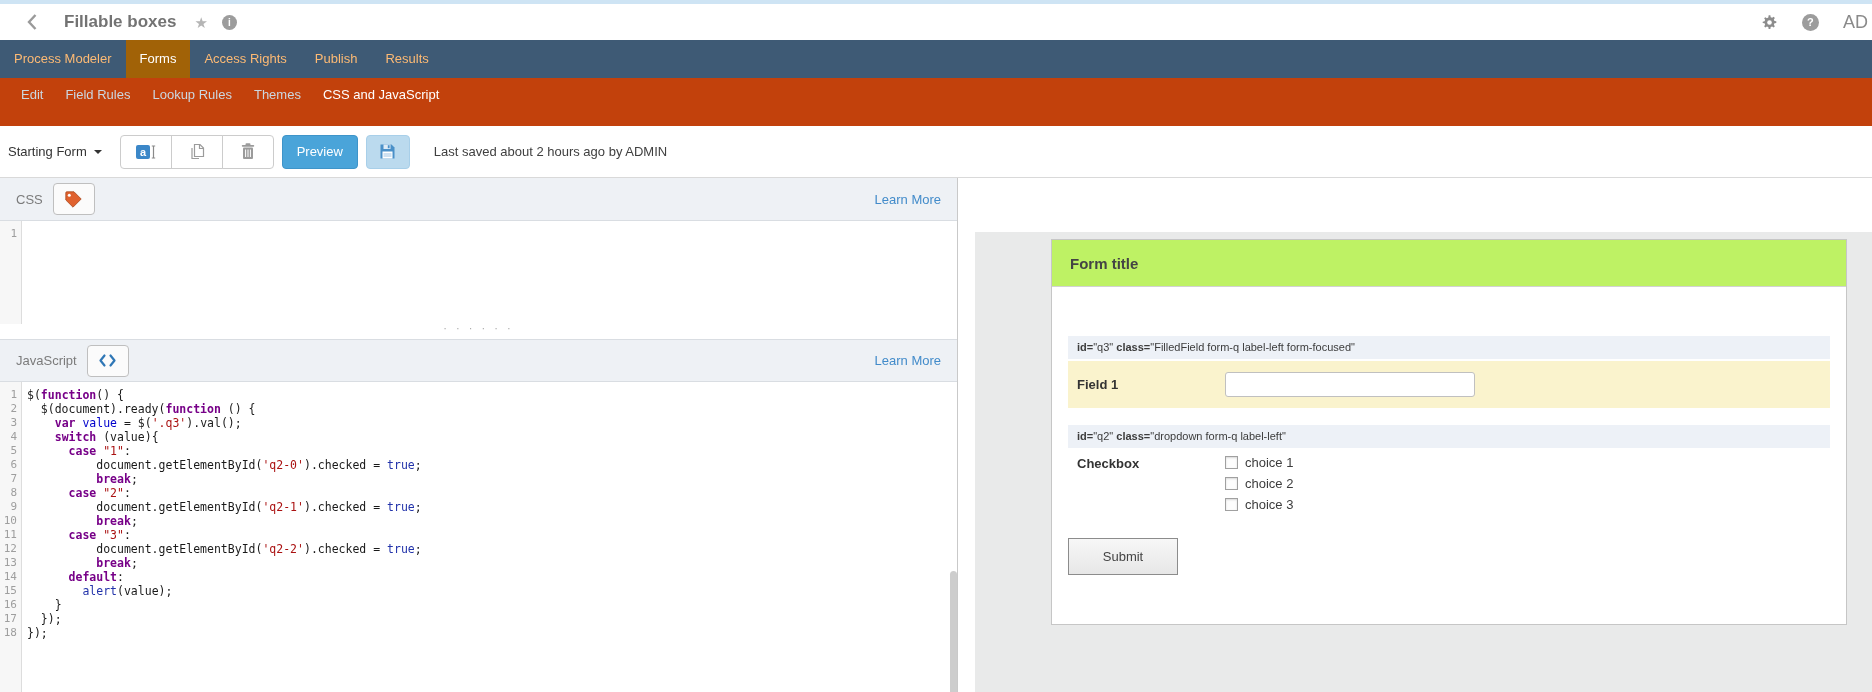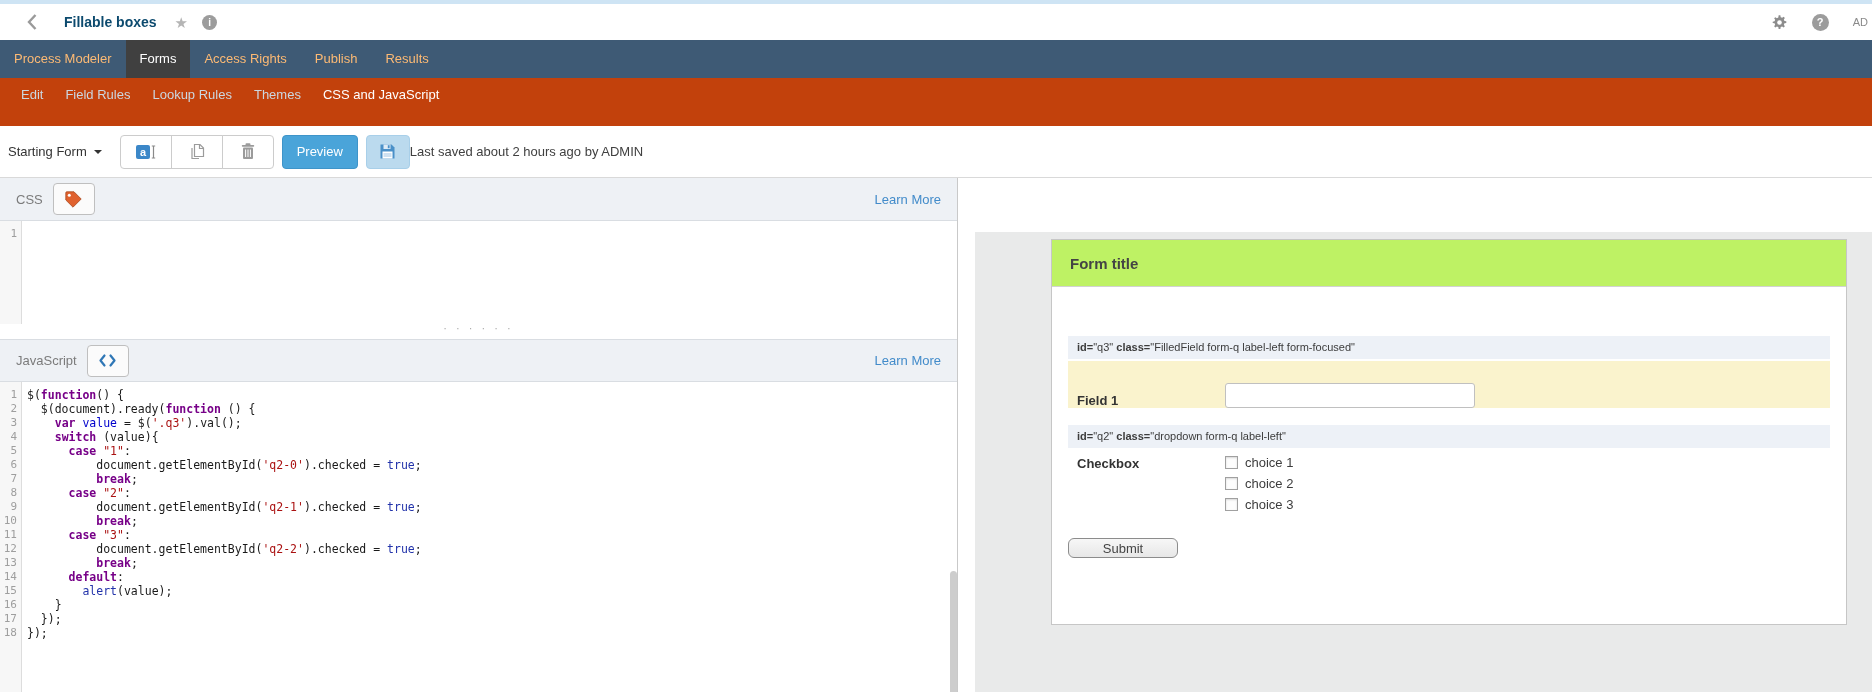--- a/index.html
+++ b/index.html
@@ -2,44 +2,44 @@
 <html><head>
 <meta charset="utf-8">
 <style>
 *{margin:0;padding:0;box-sizing:border-box}
 html,body{width:1872px;height:692px;overflow:hidden}
 body{font-family:"Liberation Sans","DejaVu Sans",sans-serif;background:#fff;color:#333}
 .page{width:1872px;height:692px;overflow:hidden;position:relative;display:flex;flex-direction:column}
 .topstrip{height:4px;background:#cee4f4;flex:none}
 .appheader{height:36px;display:flex;align-items:center;background:#fff;padding:0 0 0 26px;flex:none}
 .back{display:flex;align-items:center;cursor:pointer}
-.title{font-size:14px;font-weight:bold;color:#0c4a6e;margin-left:26px}
+.title{font-size:17px;font-weight:bold;color:#737373;margin-left:26px}
 .star{font-size:15px;color:#b5b5b5;margin-left:18px;cursor:pointer;line-height:1}
 .badge{width:15px;height:15px;border-radius:50%;background:#9c9c9c;color:#fff;font-size:10px;font-weight:bold;display:flex;align-items:center;justify-content:center;cursor:pointer}
 .badge.help{width:17px;height:17px;font-size:11px}
 .info{margin-left:14px}
 .hdr-right{margin-left:auto;display:flex;align-items:center;gap:24px;padding-right:4px}
-.userid{font-size:11px;color:#8a8a8a;white-space:nowrap}
+.userid{font-size:18px;color:#8a8a8a;white-space:nowrap}
 .nav1{height:38px;background:#3e5a75;display:flex;flex:none}
 .nav1 .nav-item{line-height:38px;padding:0 14px;font-size:13px;color:#fdba74;cursor:pointer}
-.nav1 .nav-item.active{background:#404040;color:#fff}
+.nav1 .nav-item.active{background:#a16207;color:#fff}
 .nav2{height:48px;background:#c2410c;display:flex;padding-left:10px;flex:none}
 .nav2 .nav-item{line-height:34px;padding:0 11px;font-size:13px;color:#ccd7e0;cursor:pointer}
 .nav2 .nav-item.active{color:#fff;font-weight:normal}
 .toolbar{height:52px;display:flex;align-items:center;padding-left:8px;border-bottom:1px solid #d9d9d9;background:#fff;flex:none}
 .form-selector{display:flex;align-items:center;font-size:13px;color:#333;cursor:pointer}
 .caret{width:0;height:0;border-left:4px solid transparent;border-right:4px solid transparent;border-top:4px solid #333;margin-left:7px}
 .btn-group{display:flex;margin-left:18px}
 .tbtn{width:52px;height:34px;background:#fff;border:1px solid #ccc;display:flex;align-items:center;justify-content:center;cursor:pointer}
 .tbtn + .tbtn{margin-left:-1px}
 .btn-group .tbtn:first-child{border-radius:4px 0 0 4px}
 .btn-group .tbtn:last-child{border-radius:0 4px 4px 0}
 .btn-preview{margin-left:8px;width:76px;height:34px;background:#4aa4d9;border:1px solid #3e94c9;border-radius:4px;color:#fff;font-size:13px;font-family:inherit;cursor:pointer}
 .btn-save{margin-left:8px;width:44px;height:34px;background:#bbdaee;border:1px solid #a8cfe9;border-radius:4px;display:flex;align-items:center;justify-content:center;cursor:pointer}
-.lastsaved{font-size:13px;color:#404040}
+.lastsaved{margin-left:24px;font-size:13px;color:#404040}
 .content{display:flex;height:528px;flex:none}
 .leftpane{width:963px;position:relative;background:#fff;flex:none}
 .leftinner{width:958px;height:100%;border-right:1px solid #c9c9c9;display:flex;flex-direction:column}
 .sec-header{height:43px;background:#eef1f5;border-bottom:1px solid #d9dde2;display:flex;align-items:center;padding:0 16px;flex:none}
 .sec-header.js{border-top:1px solid #d9dde2}
 .sec-label{font-size:13px;color:#7b7b7b}
 .sec-btn{margin-left:10px;width:42px;height:32px;background:#fbfbfb;border:1px solid #bfbfbf;border-radius:4px;display:flex;align-items:center;justify-content:center;cursor:pointer}
 .learn-more{margin-left:auto;font-size:13px;color:#428bca;text-decoration:none;cursor:pointer}
 .editor{display:flex;background:#fff;overflow:hidden}
 .css-ed{height:103px;flex:none}
@@ -58,29 +58,29 @@
 .rightpane{flex:1;background:#fff;position:relative}
 .surface{position:absolute;left:12px;right:0;top:54px;bottom:0;background:#e9eaea}
 .card{position:absolute;left:76px;top:7px;width:796px;height:386px;background:#fff;border:1px solid #c6c6c6}
 .card-header{height:47px;background:#bef264;border-bottom:1px solid #d2d2d2;display:flex;align-items:center;padding:0 18px}
 .card-title{font-size:15px;font-weight:bold;color:#444}
 .card-body{padding:0 16px}
 .meta-row{background:#edf1f7;font-size:11px;color:#3c3c3c;padding:5px 9px;line-height:13px}
 .meta-row .mb{font-weight:bold}
 .mr1{margin-top:49px}
 .mr2{margin-top:17px}
-.field-row{margin-top:2px;background:#faf3cd;height:47px;display:flex;align-items:flex-end;padding-left:9px}
+.field-row{margin-top:2px;background:#faf3cd;height:47px;display:flex;align-items:center;padding-left:9px}
 .field-label{font-size:13px;font-weight:bold;color:#333;width:148px}
 .field-input{width:250px;height:25px;border:1px solid #c0c0c0;border-radius:3px;background:#fff;font-size:12px;padding:0 6px;font-family:inherit}
 .check-row{margin-top:7px;display:flex;padding-left:9px}
 .check-label{font-size:13px;font-weight:bold;color:#333;width:148px;padding-top:1px}
 .choices{display:flex;flex-direction:column;gap:6px}
 .choice{display:flex;align-items:center;font-size:13px;color:#3c3c3c;cursor:pointer}
 .cb{width:13px;height:13px;border:1px solid #a0a0a0;background:#fdfdfd;box-shadow:inset 0 1px 2px rgba(0,0,0,.15);margin-right:7px;flex:none}
-.submit-btn{margin-top:26px;width:110px;height:20px;background:linear-gradient(#f7f7f7,#e7e7e7);border:1px solid #8c8c8c;border-radius:6px;font-size:13px;color:#444;font-family:inherit;cursor:pointer}
+.submit-btn{margin-top:26px;width:110px;height:37px;background:linear-gradient(#f7f7f7,#e7e7e7);border:1px solid #8c8c8c;border-radius:0;font-size:13px;color:#444;font-family:inherit;cursor:pointer}
 </style>
 </head>
 <body>
 
 <div class="page">
   <div class="topstrip"></div>
 
   <header class="appheader">
     <span class="back">
       <svg width="12" height="18" viewBox="0 0 12 18" fill="none" stroke="#9a9a9a" stroke-width="2.4">

